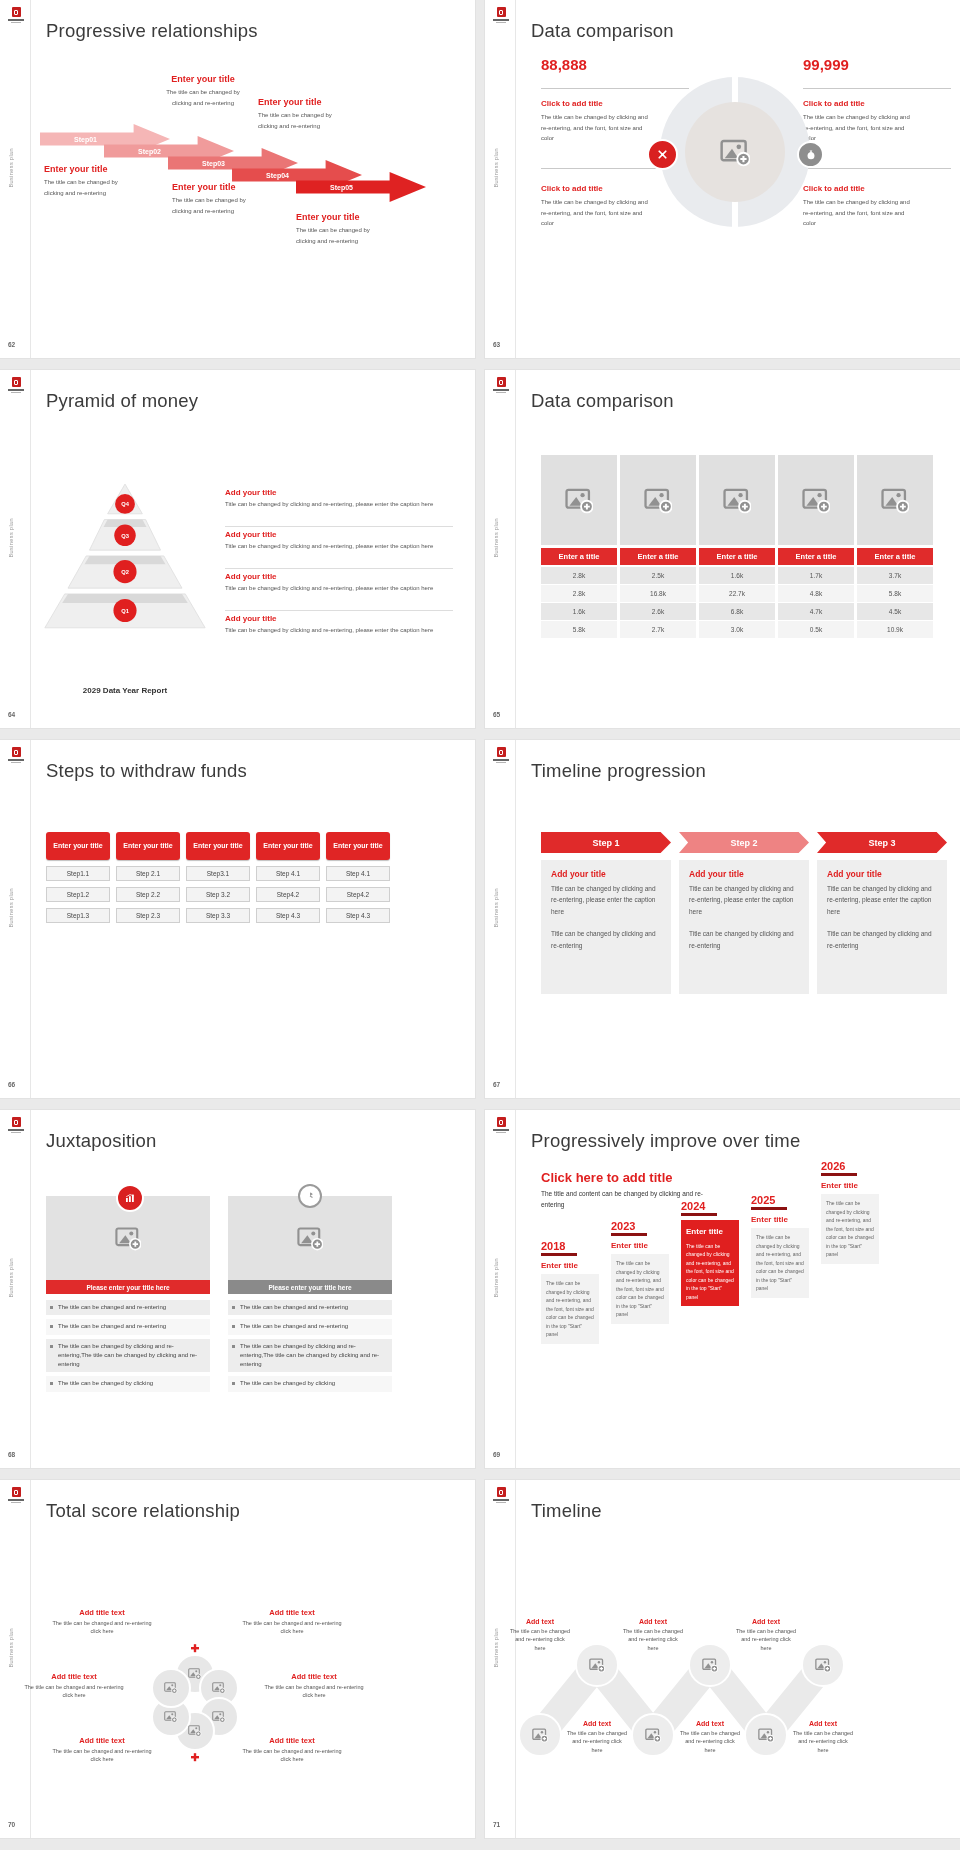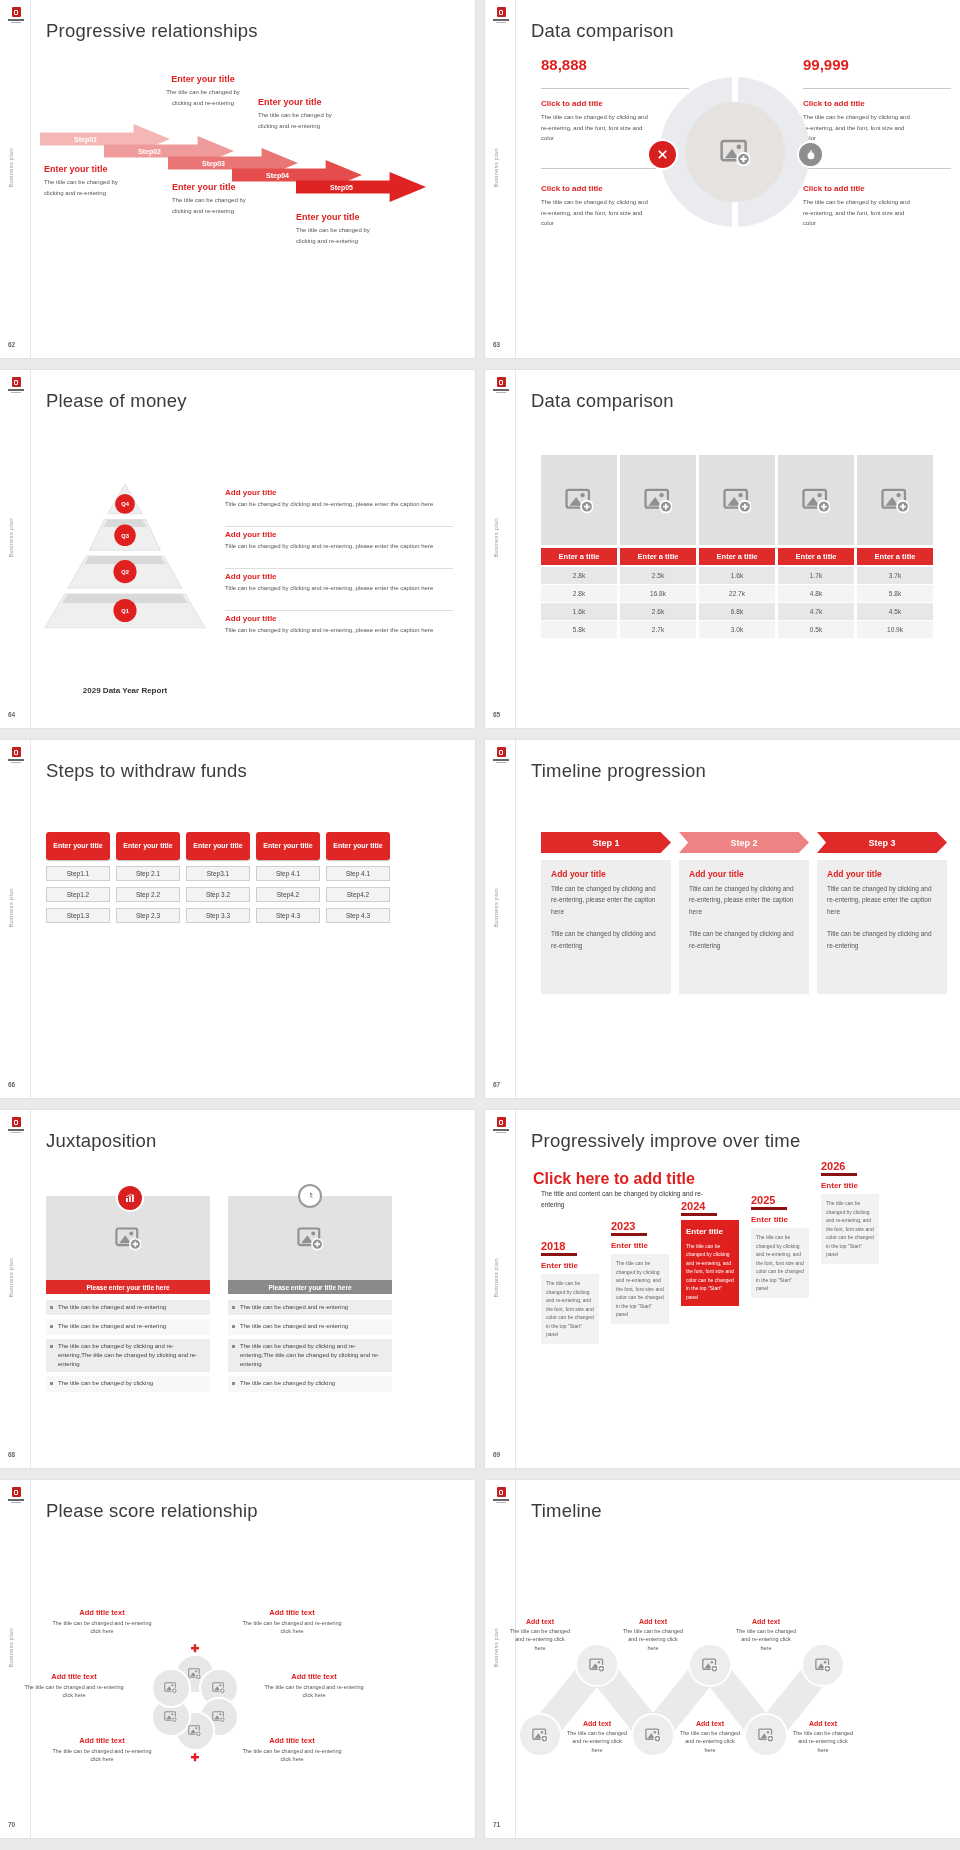--- a/index.html
+++ b/index.html
@@ -197,21 +197,21 @@
   </div>
 
   <div class="slide">
     <div class="logo">
         <div class="logo-mark"></div>
         <div class="logo-l1"></div>
         <div class="logo-l2"></div>
       </div>
     <div class="vline"></div>
     <div class="vlabel">Business plan</div>
-    <div class="stitle">Please of money</div>
+    <div class="stitle">Pyramid of money</div>
 
     <svg class="abs" style="left:30px;top:100px" width="190" height="195" viewBox="0 0 230 210">
       <polygon points="115,4 136,40 94,40" fill="#efefef" stroke="#dedede" stroke-width="1"></polygon>
       <polygon points="90,47 140,47 158,84 72,84" fill="#efefef" stroke="#dedede" stroke-width="1"></polygon>
       <polygon points="94,47 136,47 141,56 89,56" fill="#d9d9d9"></polygon>
       <polygon points="68,91 162,91 184,130 46,130" fill="#efefef" stroke="#dedede" stroke-width="1"></polygon>
       <polygon points="72,91 158,91 164,101 66,101" fill="#d9d9d9"></polygon>
       <polygon points="42,137 188,137 212,178 18,178" fill="#efefef" stroke="#dedede" stroke-width="1"></polygon>
       <polygon points="46,137 184,137 191,148 39,148" fill="#d9d9d9"></polygon>
       <g>
@@ -472,21 +472,21 @@
   <div class="slide">
     <div class="logo">
         <div class="logo-mark"></div>
         <div class="logo-l1"></div>
         <div class="logo-l2"></div>
       </div>
     <div class="vline"></div>
     <div class="vlabel">Business plan</div>
     <div class="stitle">Progressively improve over time</div>
 
-    <div class="abs rt" style="left:48px;top:60px;font-size:16px">Click here to add title</div>
+    <div class="abs rt" style="left:56px;top:60px;font-size:13px">Click here to add title</div>
     <div class="abs bd" style="left:56px;top:78px;width:162px;font-size:6.5px;line-height:1.7;text-align:justify;color:#333">The title and content can be changed by clicking and re-entering</div>
 
     <div class="abs" style="left:56px;top:126px;width:60px">
       <div class="yr">2018</div>
       <div class="rt" style="font-size:8px;margin-top:5px">Enter title</div>
       <div class="pan69">The title can be changed by clicking and re-entering, and the font, font size and color can be changed in the top "Start" panel</div>
     </div>
     <div class="abs" style="left:126px;top:106px;width:60px">
       <div class="yr">2023</div>
       <div class="rt" style="font-size:8px;margin-top:5px">Enter title</div>
@@ -513,21 +513,21 @@
   </div>
 
   <div class="slide">
     <div class="logo">
         <div class="logo-mark"></div>
         <div class="logo-l1"></div>
         <div class="logo-l2"></div>
       </div>
     <div class="vline"></div>
     <div class="vlabel">Business plan</div>
-    <div class="stitle">Please score relationship</div>
+    <div class="stitle">Total score relationship</div>
 
     <svg class="abs" style="left:132px;top:162px" width="126" height="122" viewBox="0 0 126 122">
       <g fill="#e02020">
         <rect x="59" y="5" width="8" height="2.4"></rect>
           <rect x="61.8" y="2.2" width="2.4" height="8"></rect>
         <rect x="59" y="114" width="8" height="2.4"></rect>
           <rect x="61.8" y="111.2" width="2.4" height="8"></rect>
       </g>
       <g fill="#e7e7e7" stroke="#ffffff" stroke-width="2">
         <circle cx="63" cy="32" r="19"></circle>

